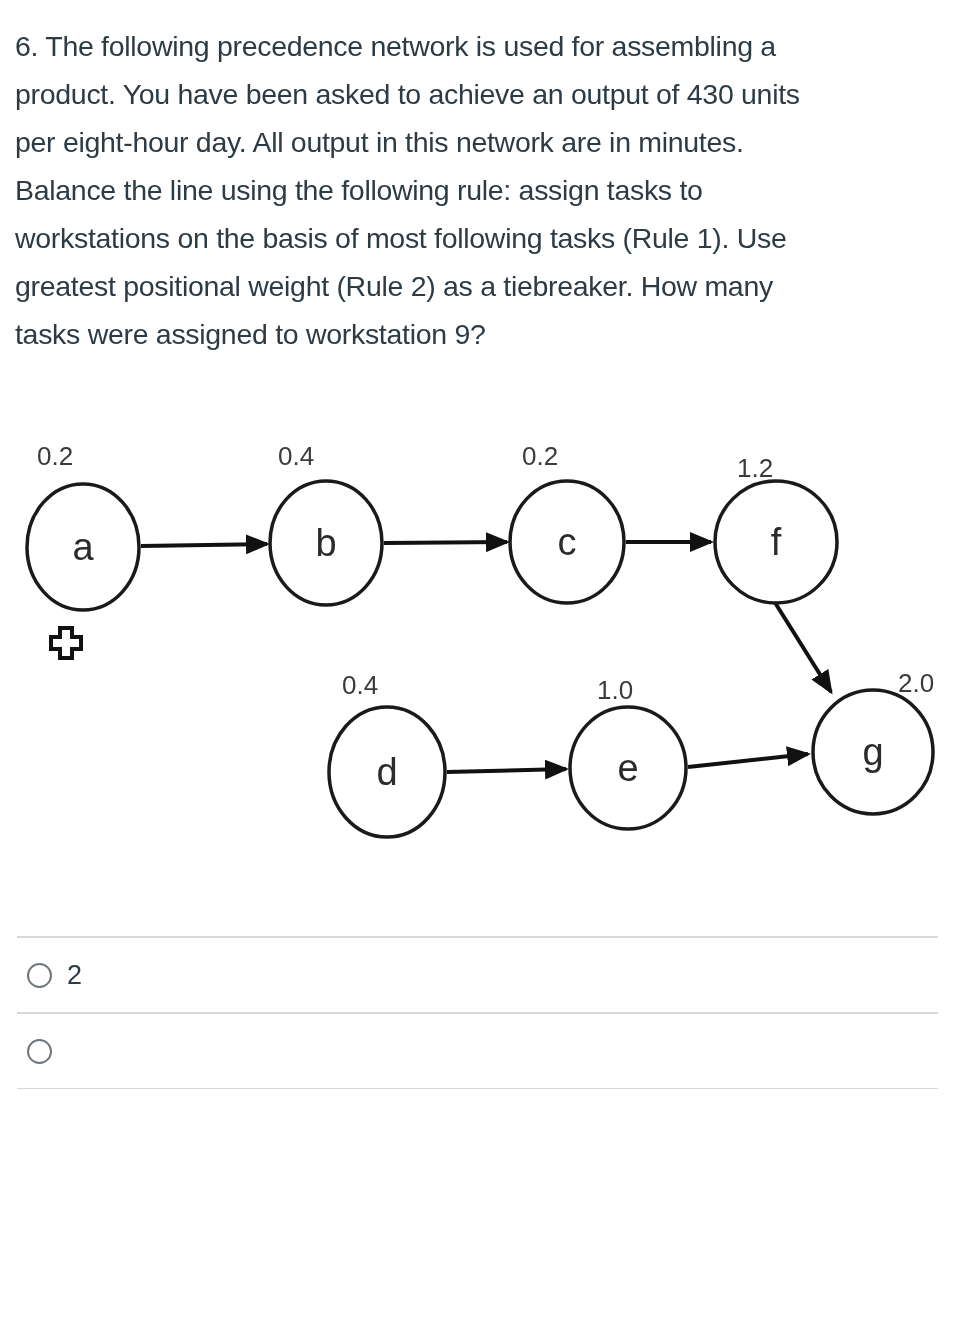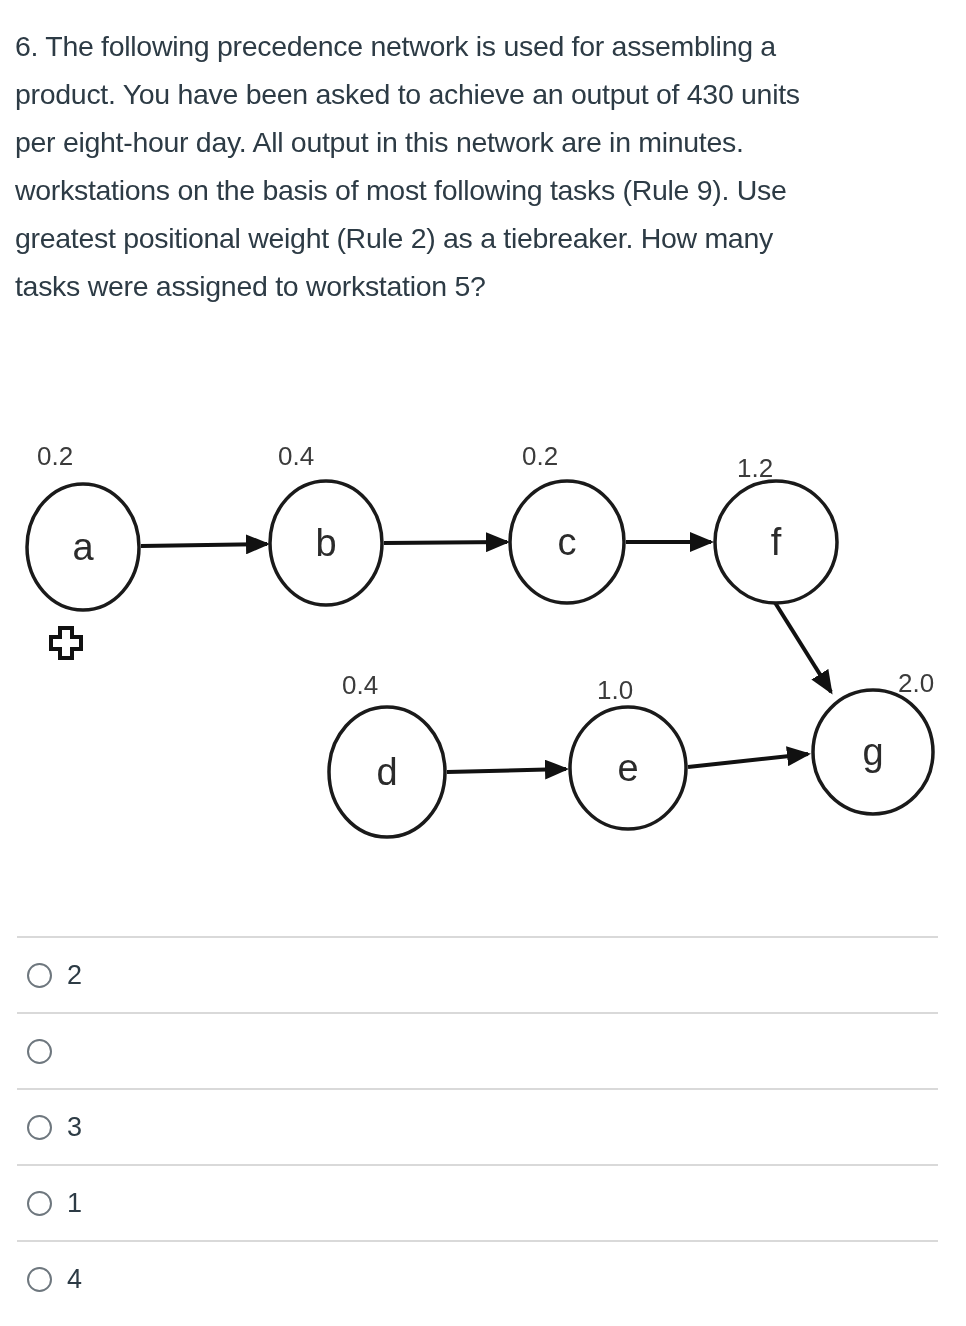--- a/index.html
+++ b/index.html
@@ -1,19 +1,19 @@
 <!DOCTYPE html>
 <html><head>
 <meta charset="utf-8">
 <style>
   html, body { margin: 0; padding: 0; background: #ffffff; }
   .page {
     position: relative;
     width: 966px;
-    height: 1326px;
+    height: 1089px;
     background: #ffffff;
     overflow: hidden;
     font-family: "Liberation Sans", sans-serif;
   }
 
   
   .question {
     position: absolute;
     top: 22px;
     left: 15px;
@@ -86,23 +86,24 @@
 </style>
 </head>
 <body>
 
 <div class="page">
 
   <div class="question">
     <div class="qline">6. The following precedence network is used for assembling a</div>
     <div class="qline">product. You have been asked to achieve an output of 430 units</div>
     <div class="qline">per eight-hour day. All output in this network are in minutes.</div>
-    <div class="qline">workstations on the basis of most following tasks (Rule 9). Use</div>
+    <div class="qline">Balance the line using the following rule: assign tasks to</div>
+    <div class="qline">workstations on the basis of most following tasks (Rule 1). Use</div>
     <div class="qline">greatest positional weight (Rule 2) as a tiebreaker. How many</div>
-    <div class="qline">tasks were assigned to workstation 5?</div>
+    <div class="qline">tasks were assigned to workstation 9?</div>
   </div>
 
   <svg class="diagram" width="966" height="470" viewBox="0 0 966 470">
     <defs>
       <marker id="arrowhead" markerWidth="24" markerHeight="20" refX="21" refY="10" orient="auto" markerUnits="userSpaceOnUse">
         <path d="M0,0 L24,10 L0,20 Z" fill="#111111"></path>
       </marker>
     </defs>
 
     <line class="edge" x1="141" y1="126" x2="267" y2="124" marker-end="url(#arrowhead)"></line>

